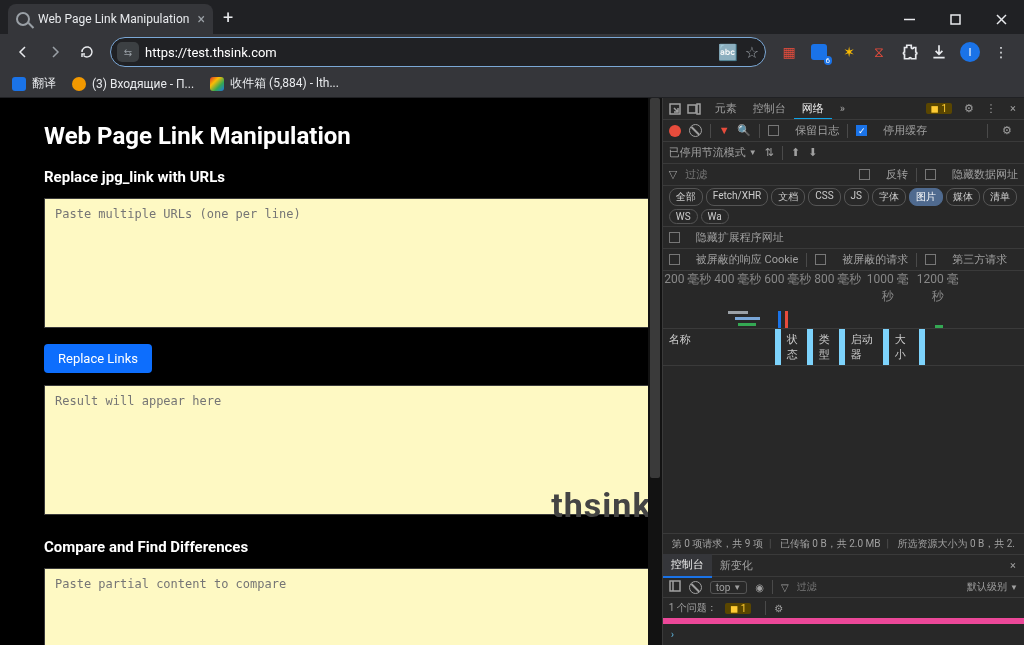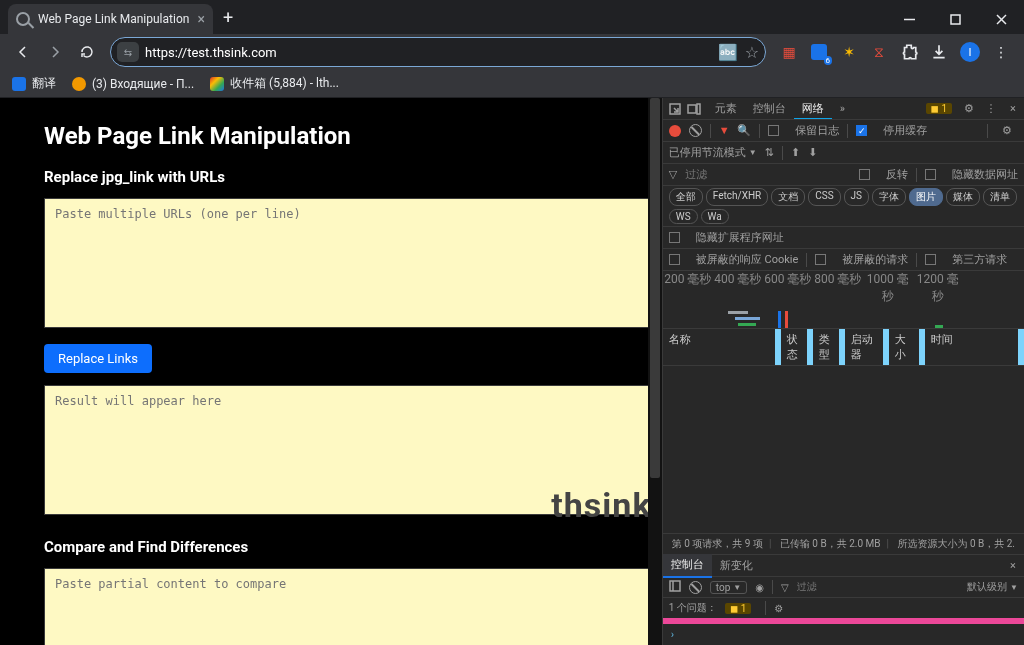--- a/index.html
+++ b/index.html
@@ -351,21 +351,20 @@
         <div class="bar" style="left:272px;width:8px;top:20px;background:#34a853"></div>
       </div>
     </div>
 
     <div class="net-head">
       <div class="nh-name">名称</div>
       <div class="nh-st">状态</div>
       <div class="nh-ty">类型</div>
       <div class="nh-init">启动器</div>
       <div class="nh-sz">大小</div>
-      <div class="nh-tm">时间</div>
     </div>
 
     <div class="net-body"></div>
 
     <div class="statusbar">
       <span>第 0 项请求，共 9 项</span><span class="sep">|</span>
       <span>已传输 0 B，共 2.0 MB</span><span class="sep">|</span>
       <span>所选资源大小为 0 B，共 2.</span>
     </div>
 

